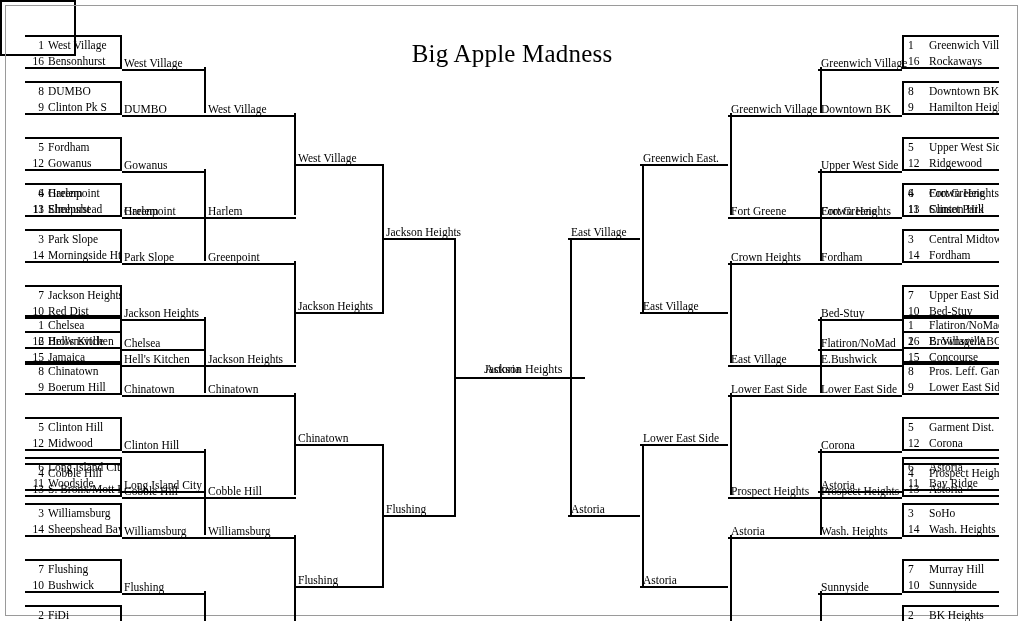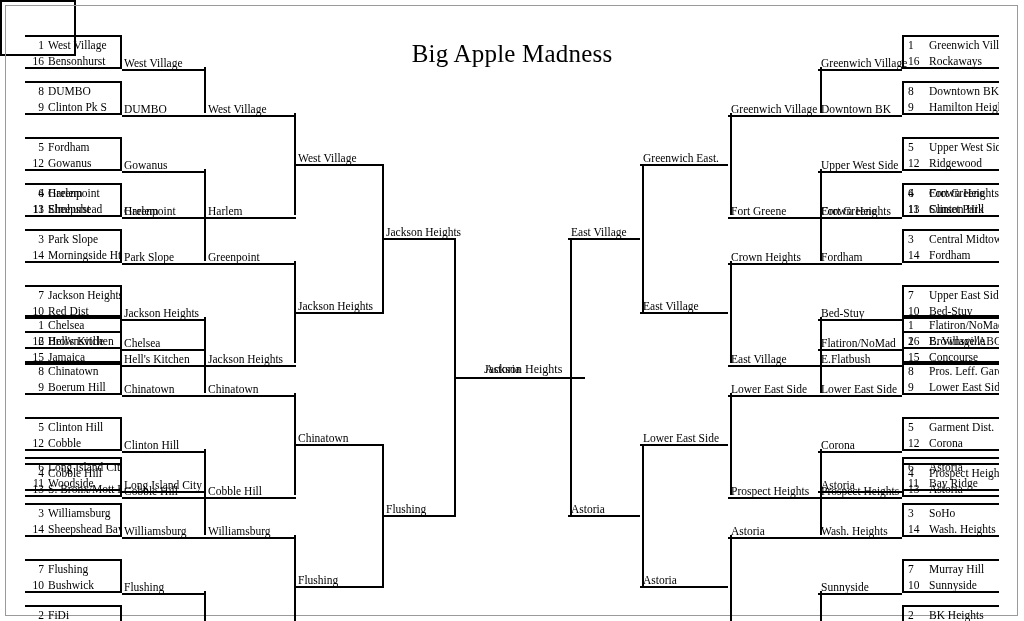--- a/index.html
+++ b/index.html
@@ -266,21 +266,21 @@
           <span class="nm">Boerum Hill</span>
         </div>
       </div>
       <div class="seedbox left" style="left: 25px; top: 417px; width: 97px; height: 34px;">
         <div class="seedrow">
           <span class="sd">5</span>
           <span class="nm">Clinton Hill</span>
         </div>
         <div class="seedrow">
           <span class="sd">12</span>
-          <span class="nm">Cobble</span>
+          <span class="nm">Midwood</span>
         </div>
       </div>
       <div class="seedbox left" style="left: 25px; top: 463px; width: 97px; height: 34px;">
         <div class="seedrow">
           <span class="sd">4</span>
           <span class="nm">Cobble Hill</span>
         </div>
         <div class="seedrow">
           <span class="sd">13</span>
           <span class="nm">S. Bronx/Mott Haven</span>
@@ -494,21 +494,21 @@
       <div class="slot right" style="left: 818px; top: 249px; width: 84px; height: 16px;">
         <div class="ln-h" style="left: 0px; top: 14px; width: 84px;"></div>
         <span class="lbl">Fordham</span>
       </div>
       <div class="slot right" style="left: 818px; top: 305px; width: 84px; height: 16px;">
         <div class="ln-h" style="left: 0px; top: 14px; width: 84px;"></div>
         <span class="lbl">Bed-Stuy</span>
       </div>
       <div class="slot right" style="left: 818px; top: 351px; width: 84px; height: 16px;">
         <div class="ln-h" style="left: 0px; top: 14px; width: 84px;"></div>
-        <span class="lbl">E.Flatbush</span>
+        <span class="lbl">E.Bushwick</span>
       </div>
       <div class="ln-v" style="left: 820px; top: 215px; height: 46px;"></div>
       <div class="ln-v" style="left: 820px; top: 317px; height: 46px;"></div>
       <div class="slot right" style="left: 728px; top: 249px; width: 90px; height: 16px;">
         <div class="ln-h" style="left: 0px; top: 14px; width: 90px;"></div>
         <span class="lbl">Crown Heights</span>
       </div>
       <div class="slot right" style="left: 728px; top: 351px; width: 90px; height: 16px;">
         <div class="ln-h" style="left: 0px; top: 14px; width: 90px;"></div>
         <span class="lbl">East Village</span>

